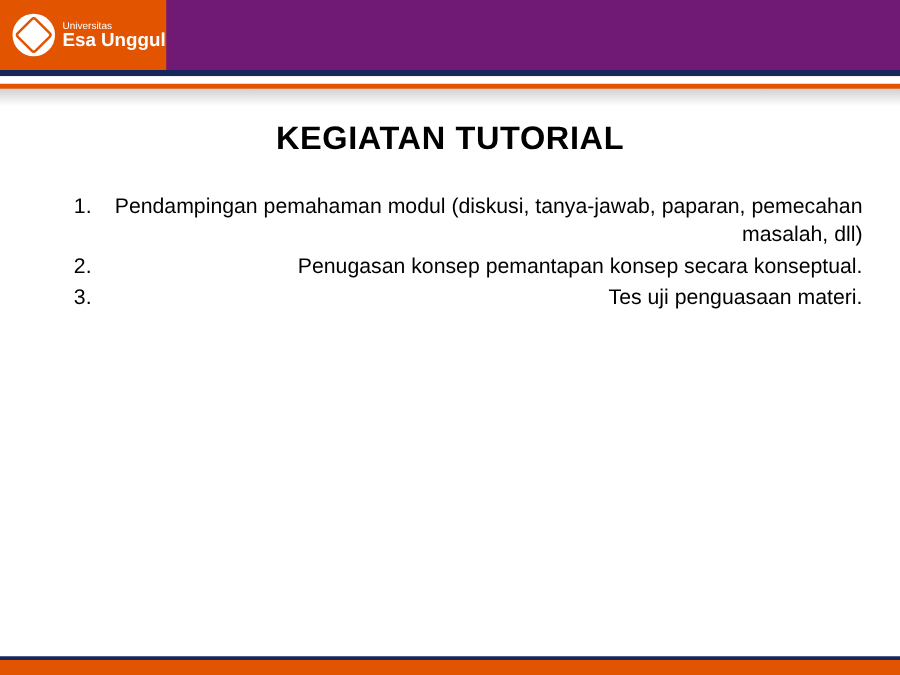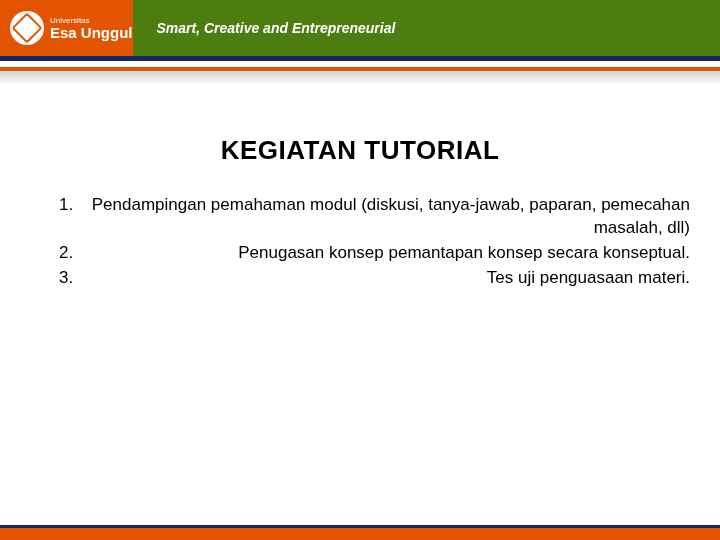--- a/index.html
+++ b/index.html
@@ -7,21 +7,21 @@
     width: 720px;
     height: 540px;
     font-family: Arial, Helvetica, sans-serif;
     background: #fff;
     position: relative;
     overflow: hidden;
   }
   .header {
     width: 100%;
     height: 56px;
-    background: #4d7c0f;
+    background: #701a75;
     display: flex;
     align-items: center;
     position: relative;
   }
   .logo-block {
     display: flex;
     align-items: center;
     padding-left: 10px;
     background: #e25400;
     height: 100%;
@@ -87,21 +87,20 @@
   .content {
     padding: 10px 30px 0 30px;
   }
   .title {
     text-align: center;
     font-size: 26px;
     font-weight: bold;
     color: #000;
     margin-bottom: 28px;
     letter-spacing: 0.5px;
-    margin-top: 40px;
   }
   .list {
     list-style: decimal;
     padding-left: 48px;
     font-size: 17px;
     color: #000;
     line-height: 1.35;
     text-align: right;
   }
   .list li {
@@ -142,21 +141,20 @@
 <div class="header">
   <div class="logo-block">
     <div class="logo-emblem">
       <div class="logo-emblem-inner"></div>
     </div>
     <div class="logo-text">
       <span class="logo-text-small">Universitas</span>
       <span class="logo-text-big">Esa Unggul</span>
     </div>
   </div>
-  <div class="tagline">Smart, Creative and Entrepreneurial</div>
 </div>
 
 <div class="rule-block">
   <div class="rule-dark"></div>
   <div class="rule-white"></div>
   <div class="rule-orange"></div>
   <div class="rule-shadow"></div>
 </div>
 
 <div class="content">

